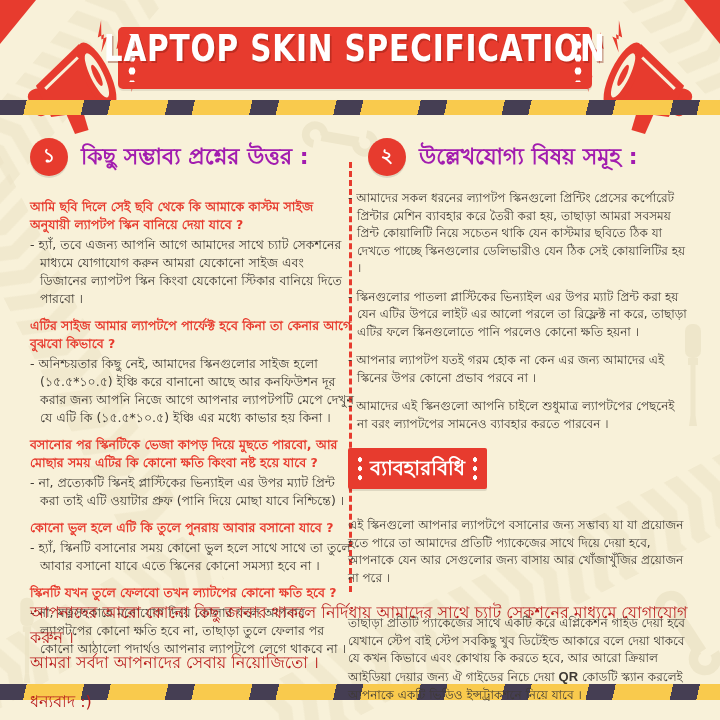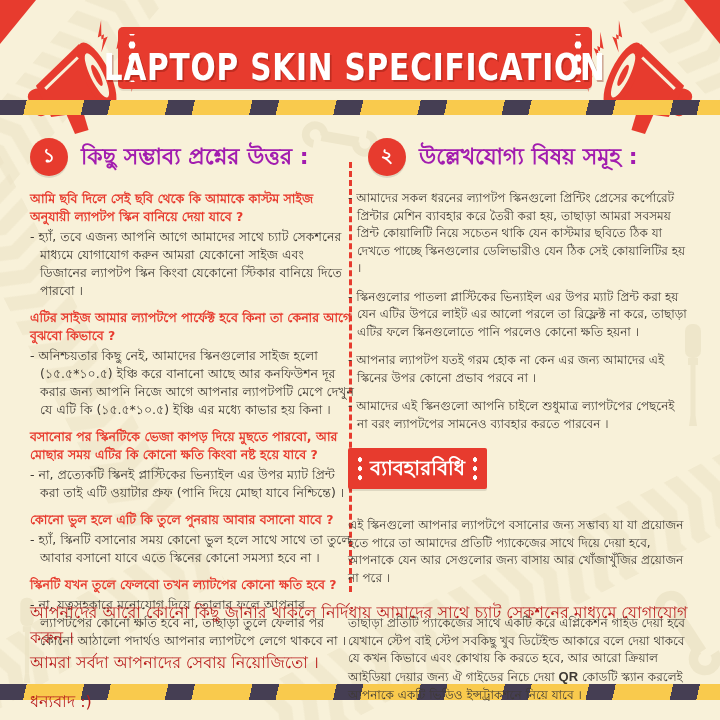--- a/index.html
+++ b/index.html
@@ -18,21 +18,21 @@
   
   .corner{position:absolute;width:0;height:0;}
   .corner.tl{left:0;top:0;border-top:44px solid #e73b2e;border-right:36px solid transparent;}
   .corner.tr{right:0;top:0;border-top:44px solid #e73b2e;border-left:36px solid transparent;}
 
   
   .megaphone{position:absolute;width:128px;height:118px;}
   .megaphone.left{left:24px;top:22px;transform:rotate(-26deg);}
   .megaphone.right{right:24px;top:22px;transform:rotate(26deg) scaleX(-1);}
   .title-box{position:absolute;left:118px;top:27px;width:474px;height:62px;background:#e73b2e;
-    border-radius:5px;display:flex;align-items:flex-end;justify-content:center;
+    border-radius:5px;display:flex;align-items:flex-start;justify-content:center;
     box-shadow:0 2px 0 rgba(0,0,0,0.08);}
   .title-box .dots{position:absolute;top:7px;bottom:7px;width:10px;
     background-image:radial-gradient(circle, #ffffff 0 3.4px, rgba(255,255,255,0) 3.6px);
     background-size:10px 13px;background-repeat:repeat-y;background-position:center;}
   .title-box .dots.dl{left:9px;} .title-box .dots.dr{right:9px;}
   .title-text{color:#ffffff;font-weight:bold;font-size:37px;letter-spacing:1px;white-space:nowrap;
     transform:scaleX(0.8);text-shadow:2px 2px 0 rgba(120,20,10,0.35);}
 
   
   .stripe{position:absolute;left:0;width:720px;height:15px;
@@ -47,21 +47,21 @@
   .num-circle{width:38px;height:38px;border-radius:50%;background:#e73b2e;flex:0 0 auto;
     display:flex;align-items:center;justify-content:center;color:#fff;font-size:19px;font-weight:bold;
     box-shadow:0 2px 0 rgba(0,0,0,0.1);}
   .sec-title{color:#a21caf;font-weight:bold;font-size:22px;white-space:nowrap;}
 
   .col{position:absolute;top:190px;}
   .col.left{left:30px;width:324px;font-size:12.5px;line-height:1.44;color:#3f3a34;}
   .col.right{left:348px;width:340px;font-size:12px;line-height:1.46;color:#3f3a34;}
 
   .q{color:#e73b2e;font-weight:bold;margin-top:9px;}
-  .q:first-child{margin-top:0;}
+  .q:first-child{margin-top:8px;}
   .a{margin-top:2px;padding-left:10px;text-indent:-10px;}
 
   .bullet{margin-bottom:11px;padding-left:9px;text-indent:-9px;}
 
   .usage-badge{display:inline-flex;align-items:flex-start;gap:7px;background:#e73b2e;color:#fff;
     font-weight:bold;font-size:20px;padding:6px 9px;border-radius:2px;margin-top:4px;
     box-shadow:0 2px 0 rgba(0,0,0,0.1);}
   .usage-badge .bdots{width:6px;align-self:stretch;
     background-image:radial-gradient(circle,#ffffff 0 2.2px,rgba(255,255,255,0) 2.4px);
     background-size:6px 9px;background-repeat:repeat-y;background-position:center;}

